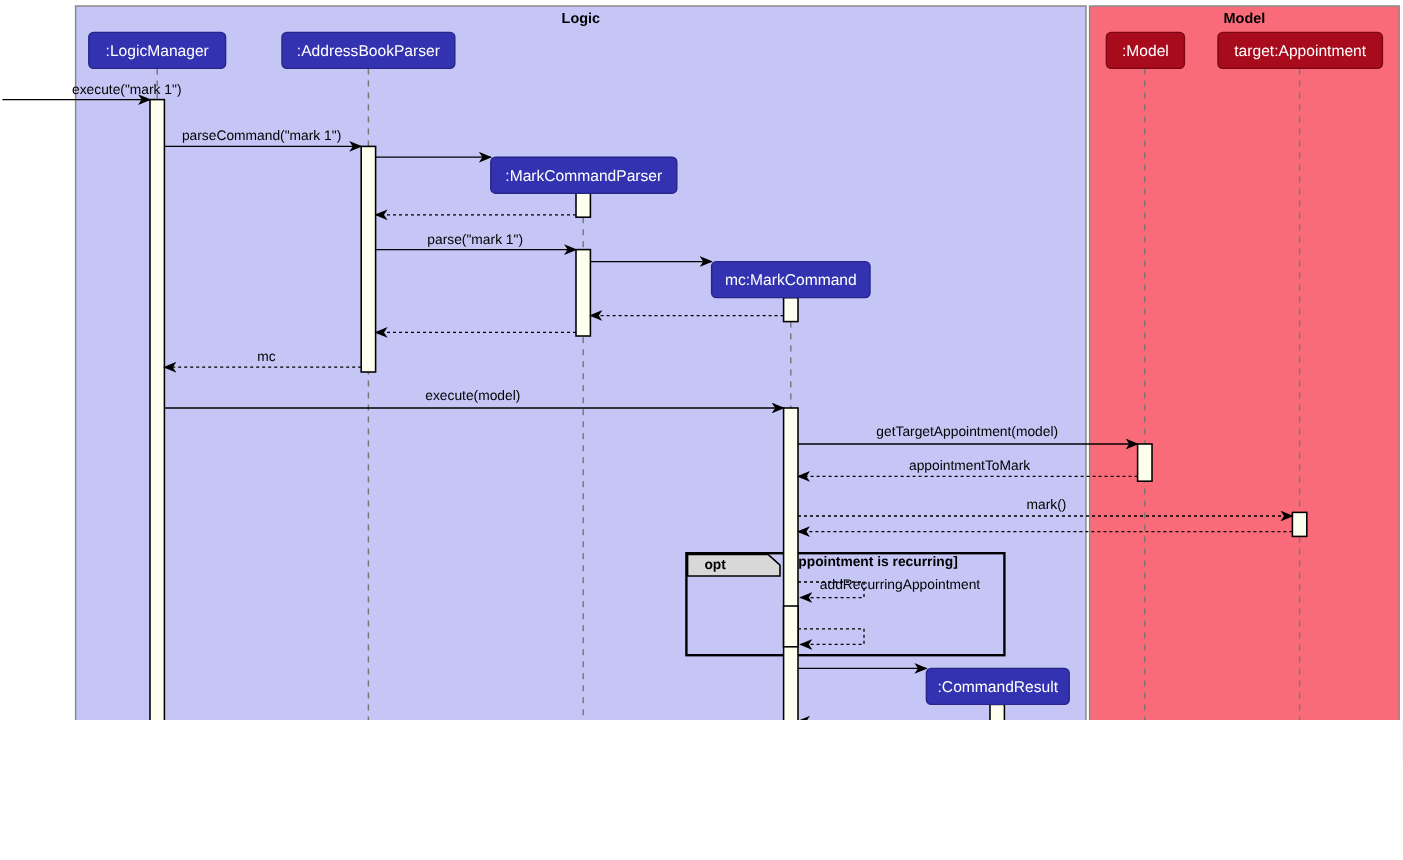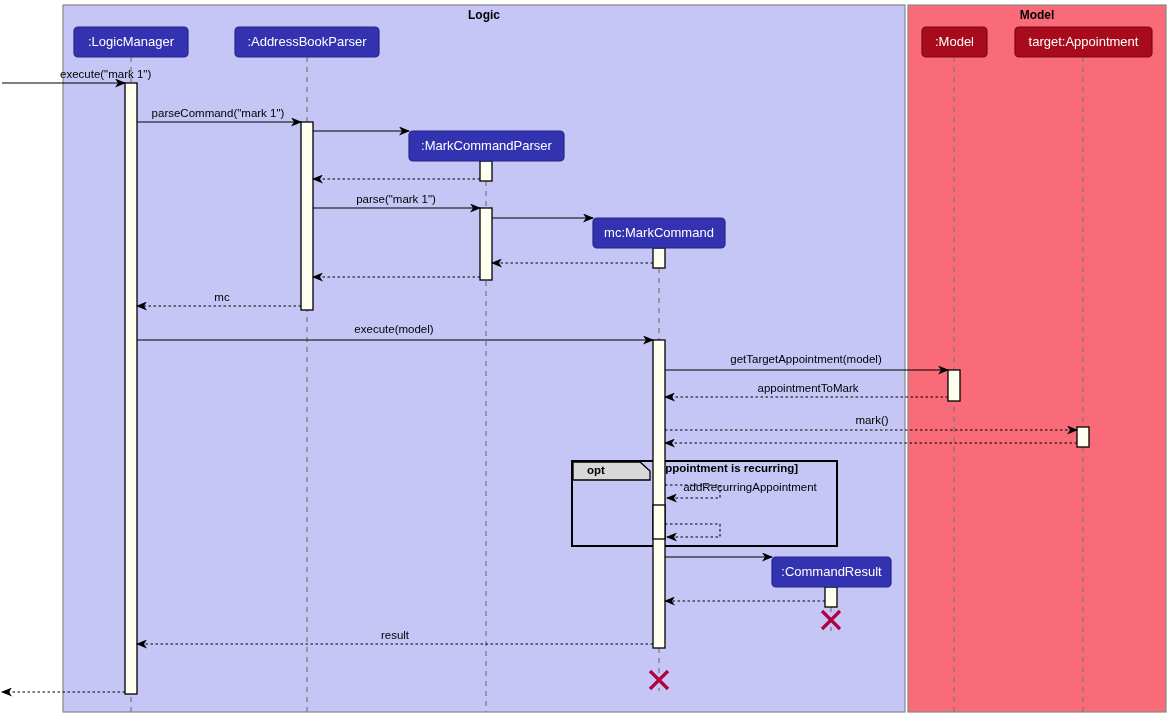--- a/index.html
+++ b/index.html
@@ -3,21 +3,21 @@
 <meta charset="utf-8">
 <style>
   html, body {
     margin: 0; padding: 0;
     background: #ffffff;
     font-family: "Liberation Sans", sans-serif;
   }
   #canvas {
     position: relative;
     width: 1169px;
-    height: 717px;
+    height: 600px;
     background: #ffffff;
     overflow: hidden;
   }
   svg#diagram { position: absolute; left: 0; top: 0; }
 
   .partition-label {
     font-family: "Liberation Sans", sans-serif;
     font-size: 12px;
     font-weight: bold;
     fill: #000000;

